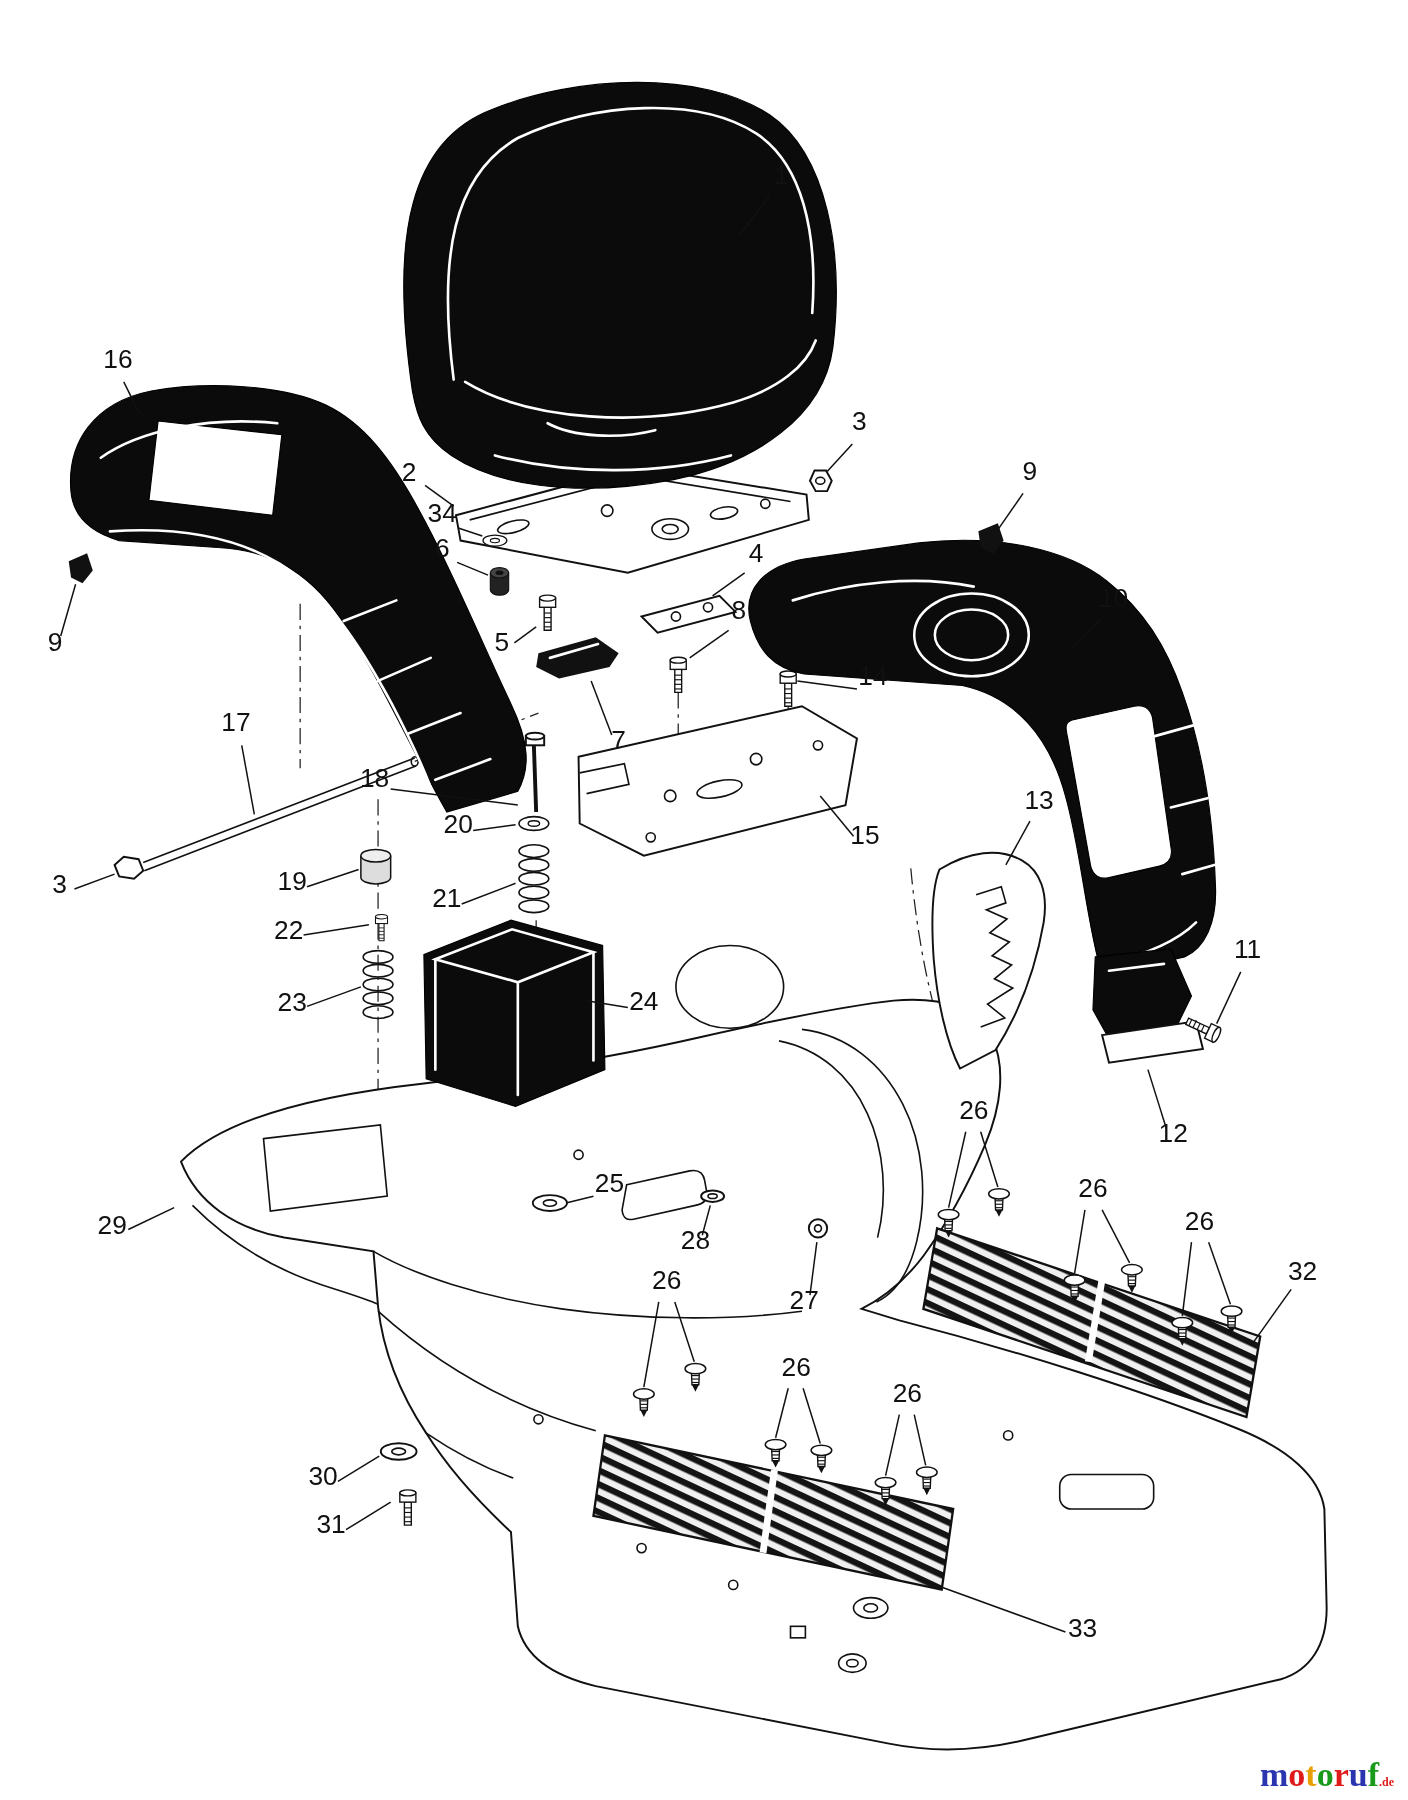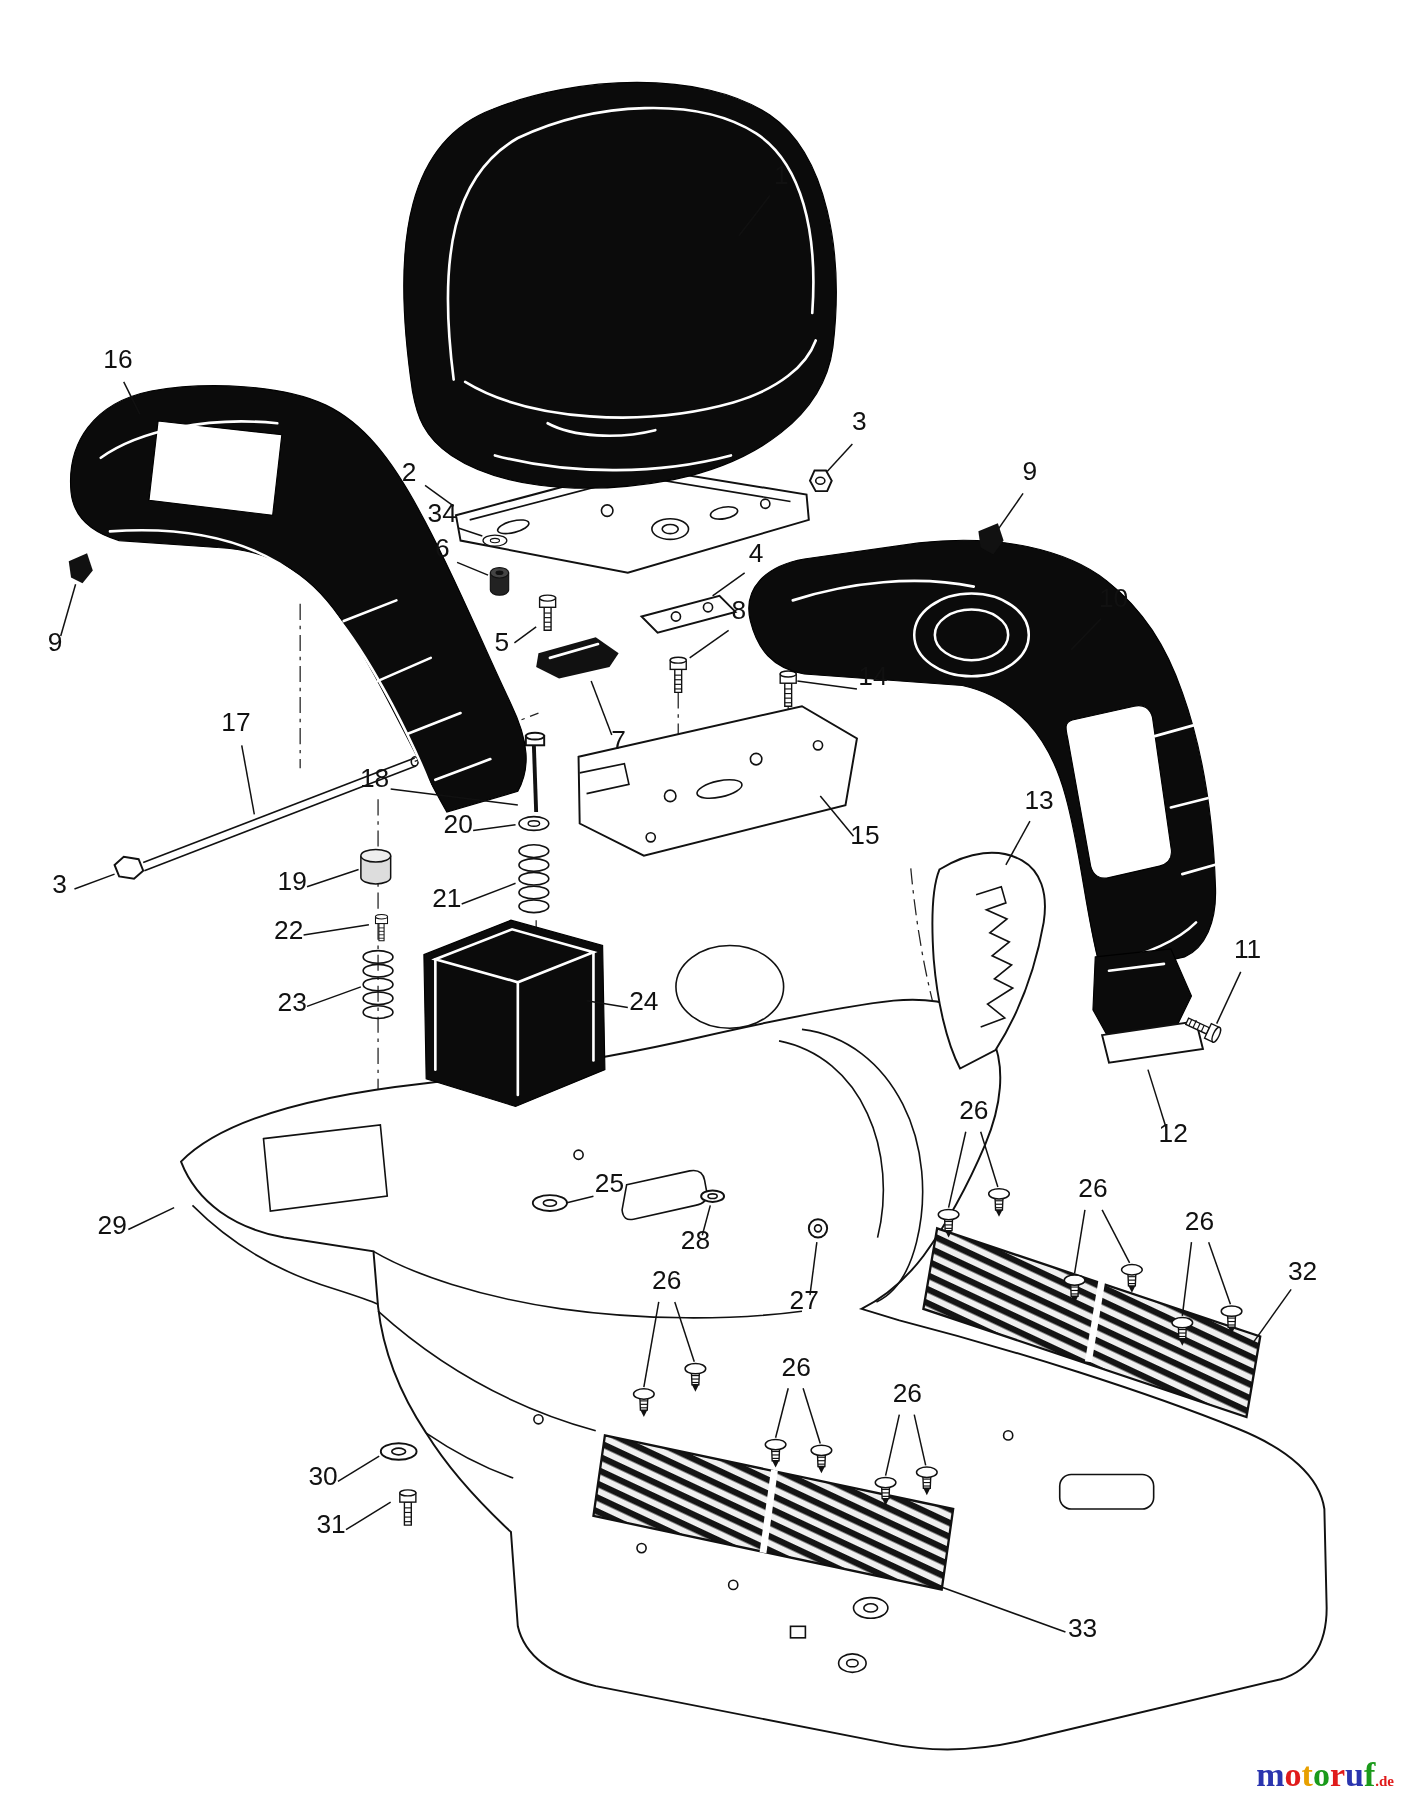--- a/index.html
+++ b/index.html
@@ -7,21 +7,21 @@
   #stage{position:relative;width:1408px;height:1800px;background:#fff;}
   #diagram-svg{position:absolute;left:0;top:0;width:1408px;height:1800px;}
   .callout{font-family:"Liberation Sans",sans-serif;font-size:23px;fill:#111;text-anchor:middle;}
   .leader{stroke:#111;stroke-width:1.3;fill:none;}
   .oline{fill:#ffffff;stroke:#111;stroke-width:1.7;}
   .oline2{fill:none;stroke:#111;stroke-width:1.4;}
   .wline{fill:none;stroke:#ffffff;stroke-width:2.3;stroke-linecap:round;}
   .dash{fill:none;stroke:#222;stroke-width:1.1;stroke-dasharray:14 5 3 5;}
   #watermark{position:absolute;right:14px;bottom:8px;font-family:"Liberation Serif",serif;
              font-weight:bold;font-size:34px;line-height:1;letter-spacing:0;}
-  #watermark .de{font-size:15px;}
+  #watermark .de{font-size:12px;}
 </style>
 </head>
 <body>
 
 <div id="stage">
 <svg id="diagram-svg" viewBox="0 0 1229 1565" preserveAspectRatio="none" xmlns="http://www.w3.org/2000/svg">
   <defs>
     <pattern id="ribs" width="11" height="11" patternUnits="userSpaceOnUse" patternTransform="rotate(115)">
       <rect width="11" height="11" fill="#f0f0f0"></rect>
       <rect width="5.5" height="11" fill="#141414"></rect>

